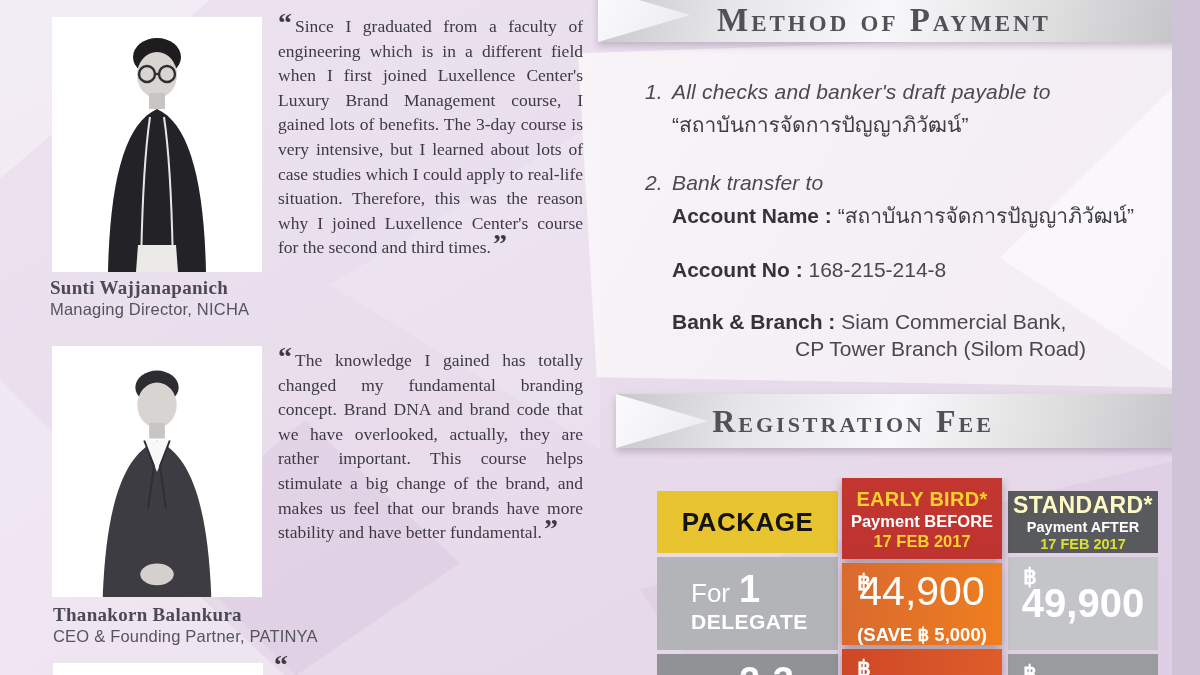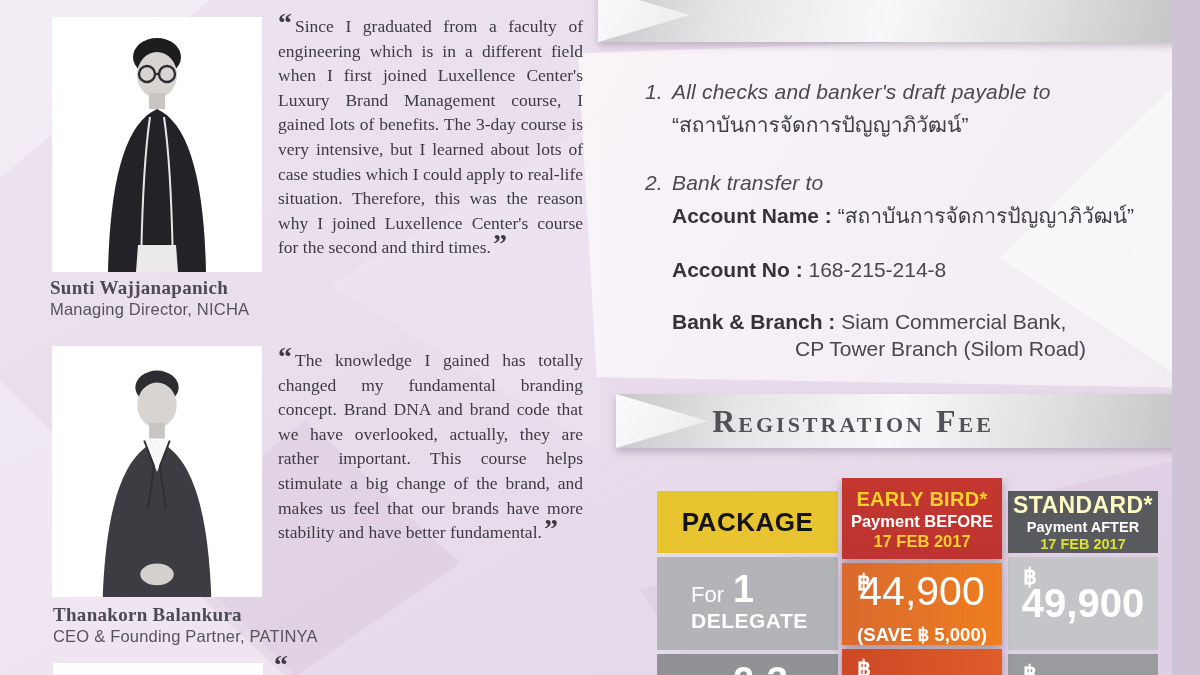--- a/index.html
+++ b/index.html
@@ -100,21 +100,21 @@
   .hdr-early .et{font-size:20px;font-weight:700;color:#f9d02c;letter-spacing:.3px;}
   .hdr-early .es{font-size:16.5px;font-weight:700;color:#ffffff;margin-top:1px;}
   .hdr-early .ed{font-size:16.5px;font-weight:700;color:#f9d02c;margin-top:1px;}
   .hdr-std{height:62px;background:#595a5e;display:flex;flex-direction:column;align-items:center;justify-content:center;}
   .hdr-std .st{font-size:23px;font-weight:700;color:#fef9c3;letter-spacing:.4px;}
   .hdr-std .ss{font-size:14.5px;font-weight:700;color:#ffffff;margin-top:0;}
   .hdr-std .sd{font-size:14.5px;font-weight:700;color:#dbe12f;margin-top:1px;}
   .r1-pkg{height:93px;background:#b3b4b8;display:flex;flex-direction:column;justify-content:center;
     padding-left:34px;color:#ffffff;}
   .forline{display:flex;align-items:baseline;}
-  .forline .for{font-size:22px;font-weight:400;margin-right:9px;}
+  .forline .for{font-size:26px;font-weight:400;margin-right:9px;}
   .forline .qty{font-size:38px;font-weight:700;line-height:30px;}
   .unitline{font-size:21px;font-weight:700;letter-spacing:.5px;margin-top:1px;}
   .r1-early{height:82px;background:linear-gradient(90deg,#d96a2e,#ef7e1f);position:relative;
     display:flex;flex-direction:column;align-items:center;justify-content:center;color:#fff;}
   .r1-early .price{font-size:41px;font-weight:400;line-height:38px;margin-top:10px;}
   .r1-early .save{font-size:18.5px;font-weight:700;margin-top:14px;}
   .r1-std{height:93px;background:#c4c5c8;position:relative;
     display:flex;align-items:center;justify-content:center;color:#fff;}
   .r1-std .price{font-size:40px;font-weight:700;}
   .baht{position:absolute;left:15px;top:7px;font-size:22px;font-weight:700;color:#fff;}
@@ -170,20 +170,21 @@
   </div>
   <p class="quote q2"><span class="qm open">“</span><span>The knowledge I gained has totally changed my fundamental branding concept. Brand DNA and brand code that we have overlooked, actually, they are rather important. This course helps stimulate a big change of the brand, and makes us feel that our brands have more stability and have better fundamental.</span><span class="qm close">”</span></p>
   <h3 class="name n2">Thanakorn Balankura</h3>
   <div class="role r2">CEO &amp; Founding Partner, PATINYA</div>
 
   <div class="photo p3"></div>
   <span class="qm open q3mark">“</span>
 
   <div class="banner b1">
     <span class="chev"></span>
+    <span class="banner-text">Method of Payment</span>
   </div>
 
   <div class="payment">
     <div class="pay-row">
       <span class="pnum">1.</span>
       <div>
         <div class="pital">All checks and banker's draft payable to</div>
         <div class="pthai">“สถาบันการจัดการปัญญาภิวัฒน์”</div>
       </div>
     </div>

